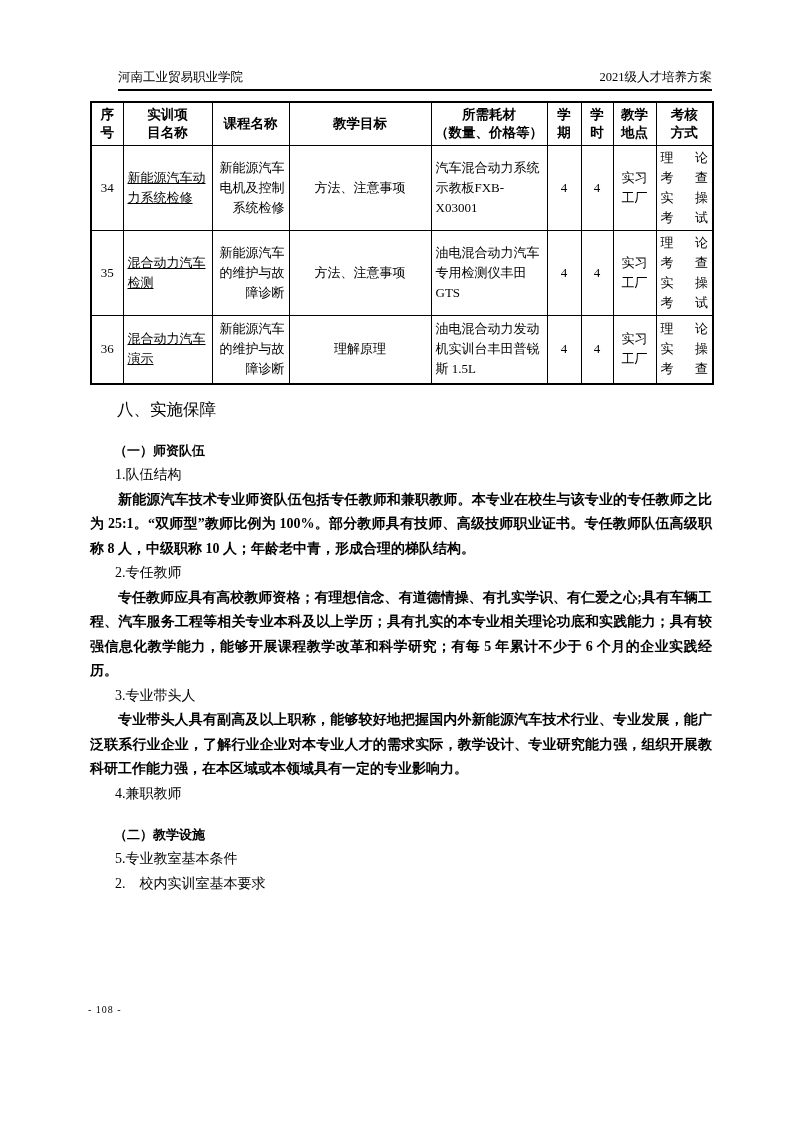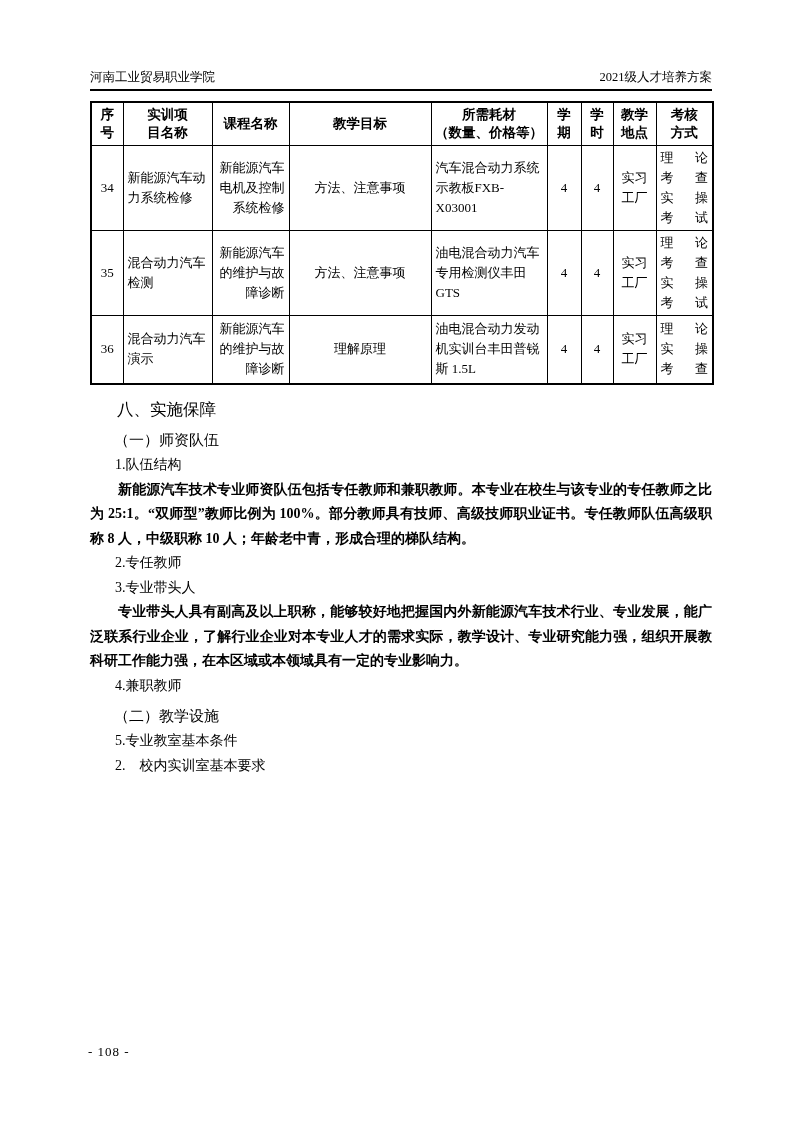--- a/index.html
+++ b/index.html
@@ -6,70 +6,70 @@
   .page{
     width:793px;height:1122px;background:#ffffff;position:relative;
     margin:0 auto;color:#000;overflow:hidden;
     font-family:"Liberation Serif","DejaVu Serif",serif;
   }
   
   .page-header{margin:0 81px 0 90px;padding-top:70px;}
   .page-header-inner{
     display:flex;justify-content:space-between;align-items:flex-end;
     border-bottom:2px solid #000;padding-bottom:4px;
-    font-size:12.5px;line-height:15px;
+    font-size:12.5px;line-height:15px;margin-left:28px;
   }
   
   table.train{
     width:622px;margin:10px 81px 0 90px;
     border-collapse:collapse;table-layout:fixed;
     border:2px solid #000;
   }
   table.train th,table.train td{
     border:1px solid #000;vertical-align:middle;
     font-size:13px;line-height:20px;padding:2px 4px;
     overflow:hidden;
   }
   table.train th{
     font-weight:bold;font-size:13.5px;line-height:18px;
     white-space:pre-line;text-align:center;padding:2px 1px;
   }
   tr.r-head{height:43px;}
   tr.r-34,tr.r-35{height:74px;}
   tr.r-36{height:69px;}
   .cell-center{text-align:center;margin-top:28px;}
-  .cell-project{text-align:left;padding:2px 7px;}
+  .cell-project{text-align:left;padding:2px 7px;text-decoration:underline;}
   .cell-course{text-align:right;padding:2px 5px;}
   .cell-materials{text-align:left;padding:2px 8px;}
   .cell-location{text-align:center;padding:2px 5px;}
   .cell-assess{
     white-space:pre-line;text-align:justify;text-align-last:justify;
     padding:2px 6px;line-height:19px;
   }
   
   .h1{
     font-weight:normal;font-size:16.5px;line-height:24px;
     margin:13px 81px 0 90px;padding-left:27px;
   }
   .h2{
-    font-weight:normal;font-size:15px;line-height:25px;
-    margin:6px 81px 0 90px;padding-left:24px;
+    font-weight:bold;font-size:13px;line-height:25px;
+    margin:16px 81px 0 90px;padding-left:24px;
   }
   .subhead{
     font-size:14px;line-height:24.5px;
     margin:0 81px 0 90px;padding-left:25px;
   }
   .para{
     font-size:14px;line-height:24.5px;
     margin:0 81px 0 90px;text-indent:28px;text-align:justify;font-weight:bold;
   }
   
   .page-num{
-    position:absolute;left:88px;top:1044px;
-    font-size:13px;letter-spacing:1px;
+    position:absolute;left:88px;top:1004px;
+    font-size:10px;letter-spacing:1px;
   }
 </style>
 </head>
 <body>
 
 <div class="page">
 
   <div class="page-header">
     <div class="page-header-inner">
       <span>河南工业贸易职业学院</span>
@@ -153,20 +153,21 @@
     </table>
 
   <div class="h1">八、实施保障</div>
 
   <div class="h2">（一）师资队伍</div>
 
   <div class="subhead">1.队伍结构</div>
   <p class="para">新能源汽车技术专业师资队伍包括专任教师和兼职教师。本专业在校生与该专业的专任教师之比为 25:1。“双师型”教师比例为 100%。部分教师具有技师、高级技师职业证书。专任教师队伍高级职称 8 人，中级职称 10 人；年龄老中青，形成合理的梯队结构。</p>
 
   <div class="subhead">2.专任教师</div>
+  <p class="para">专任教师应具有高校教师资格；有理想信念、有道德情操、有扎实学识、有仁爱之心;具有车辆工程、汽车服务工程等相关专业本科及以上学历；具有扎实的本专业相关理论功底和实践能力；具有较强信息化教学能力，能够开展课程教学改革和科学研究；有每 5 年累计不少于 6 个月的企业实践经历。</p>
 
   <div class="subhead">3.专业带头人</div>
   <p class="para">专业带头人具有副高及以上职称，能够较好地把握国内外新能源汽车技术行业、专业发展，能广泛联系行业企业，了解行业企业对本专业人才的需求实际，教学设计、专业研究能力强，组织开展教科研工作能力强，在本区域或本领域具有一定的专业影响力。</p>
 
   <div class="subhead">4.兼职教师</div>
 
   <div class="h2">（二）教学设施</div>
 
   <div class="subhead">5.专业教室基本条件</div>
 

